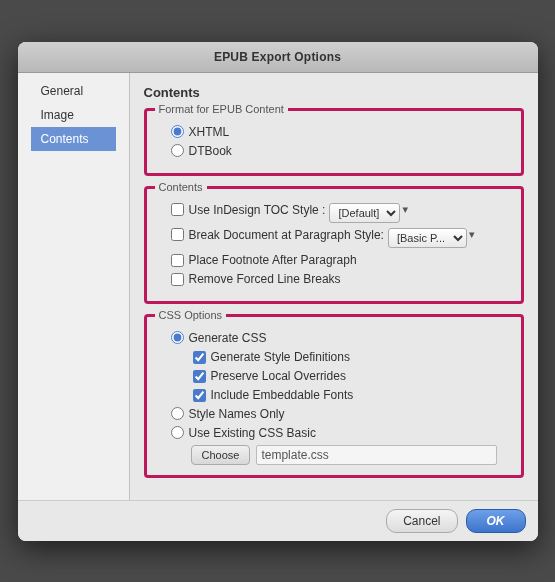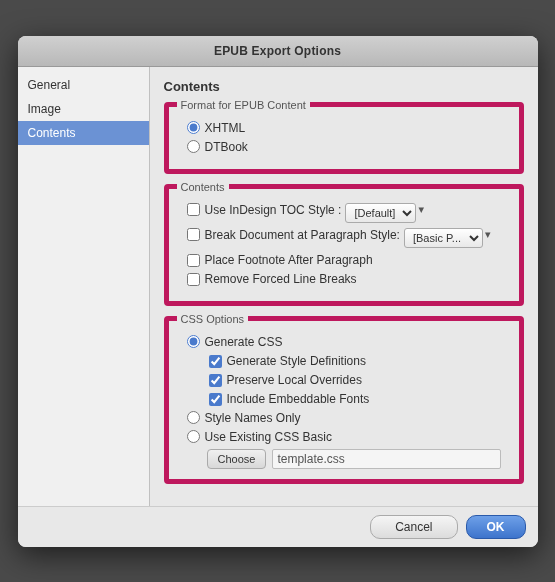--- a/index.html
+++ b/index.html
@@ -37,24 +37,24 @@
       letter-spacing: 0.2px;
     }
 
     .dialog-body {
       display: flex;
       flex: 1;
       min-height: 0;
     }
 
     .sidebar {
-      width: 132px;
+      width: 112px;
       background: #f0f0f0;
       border-right: 1px solid #c0c0c0;
-      padding: 6px 0;
+      padding: 6px 13px;
     }
 
     .sidebar-item {
       padding: 5px 10px;
       cursor: pointer;
       color: #333;
       font-size: 12px;
     }
 
     .sidebar-item.selected {
@@ -70,23 +70,23 @@
     }
 
     .section-title {
       font-size: 13px;
       font-weight: bold;
       color: #333;
       margin-bottom: 8px;
     }
 
     .group-box {
-      border: 5px solid #be185d;
+      border: 3px solid #be185d;
       border-radius: 4px;
-      padding: 10px 18px;
+      padding: 10px 24px;
       margin-bottom: 10px;
       position: relative;
       background: #e8e8e8;
       margin-top: 8px;
     }
 
     .group-label {
       position: absolute;
       top: -8px;
       left: 8px;
@@ -197,35 +197,36 @@
       padding: 8px 12px;
       background: #e8e8e8;
       border-top: 1px solid #ccc;
       gap: 8px;
     }
 
     .btn-cancel {
       background: linear-gradient(to bottom, #f5f5f5, #dcdcdc);
       border: 1px solid #aaa;
       border-radius: 10px;
-      padding: 4px 24px;
+      padding: 4px 16px;
       font-size: 12px;
       cursor: pointer;
       color: #333;
     }
 
     .btn-ok {
       background: linear-gradient(to bottom, #6ea0e8, #3d74cc);
       border: 1px solid #2a5aaa;
       border-radius: 10px;
       padding: 4px 20px;
       font-size: 12px;
       cursor: pointer;
       color: white;
       font-weight: bold;
+      font-style: italic;
     }
 
     .sub-checkbox-group {
       margin-left: 22px;
     }
   </style>
 </head>
 <body>
 
 <div class="dialog">

